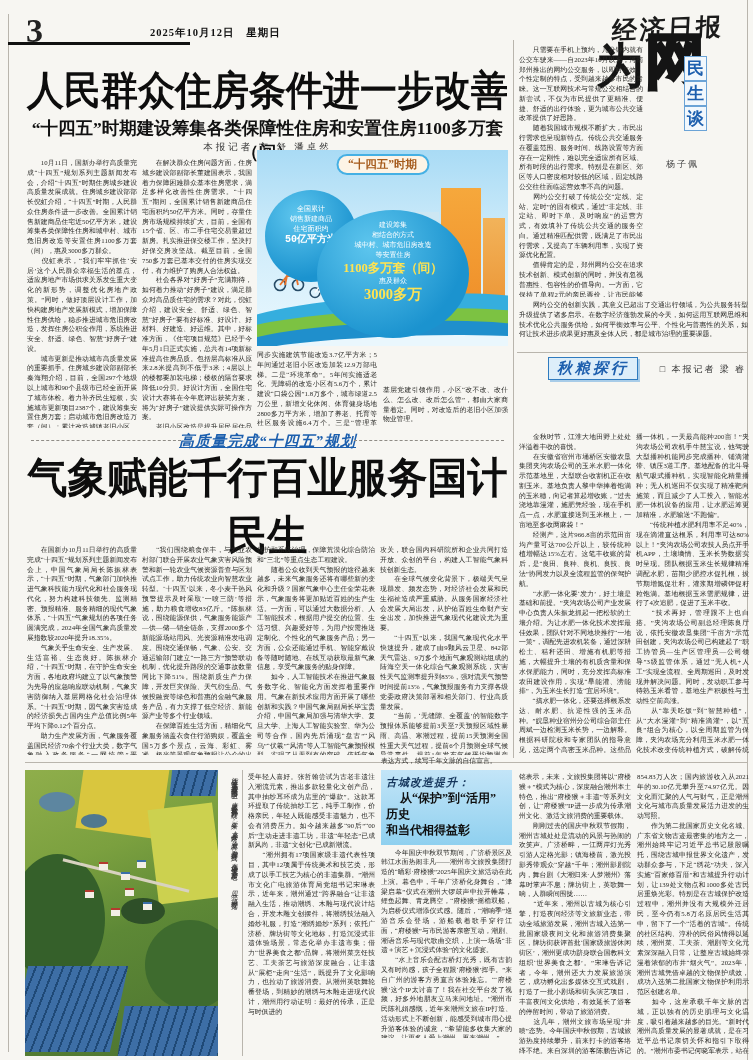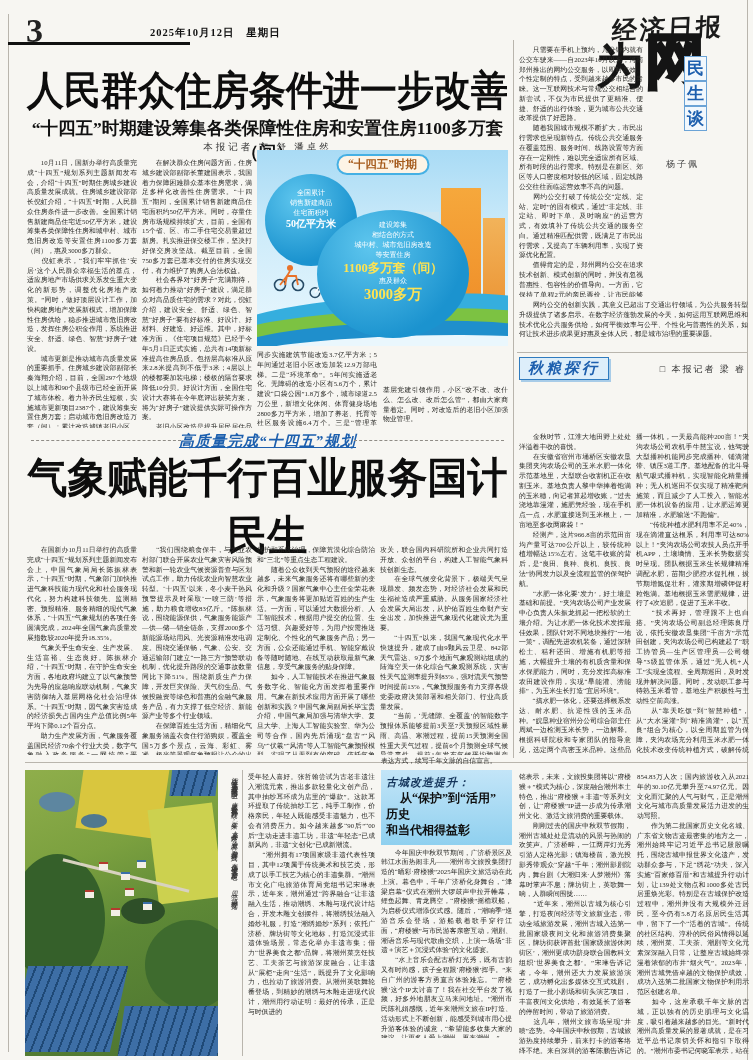--- a/index.html
+++ b/index.html
@@ -89,21 +89,21 @@
 
   <div class="abs thin" style="left:513px;top:40px;width:1px;height:718px;"></div>
 
   <div class="col" style="left:519px;top:45px;width:124px;height:252px;">　　只需要在手机上预约，几分钟内就有公交车驶来——自2023年10月以来，河南郑州推出的网约公交服务，以即时高效、个性定制的特点，受到越来越多市民的青睐。这一互联网技术与常规公交相结合的新尝试，不仅为市民提供了更精准、便捷、舒适的出行体验，更为城市公共交通改革提供了好思路。
 　　随着我国城市规模不断扩大，市民出行需求也呈现新特点。传统公共交通服务在覆盖范围、服务时间、线路设置等方面存在一定刚性，难以完全适应所有区域、所有时段的出行需求。特别是在新区、郊区等人口密度相对较低的区域，固定线路公交往往面临运营效率不高的问题。
 　　网约公交打破了传统公交“定线、定站、定时”的固有模式，通过“非定线、非定站、即时下单、及时响应”的运营方式，有效填补了传统公共交通的服务空白。通过精准匹配供需，既满足了市民出行需求，又提高了车辆利用率，实现了资源优化配置。
 　　值得肯定的是，郑州网约公交在追求技术创新、模式创新的同时，并没有忽视普惠性、包容性的价值导向。一方面，它保持了单程2元的亲民票价，让市民能够以低廉的成本享受便捷服务；另一方面，在推广线上预约的同时，又新增了30个实体站牌，方便不擅长使用智能手机的群体，这种“线上+线下”相结合的方式，体现了公共服务惠及更多群体的温度。</div>
   <div class="col" style="left:519px;top:300px;width:229px;height:48px;">　　网约公交的创新实践，其意义已超出了交通出行领域，为公共服务转型升级提供了诸多启示。在数字经济蓬勃发展的今天，如何运用互联网思维和技术优化公共服务供给，如何平衡效率与公平、个性化与普惠性的关系，如何让技术进步成果更好惠及全体人民，都是城市治理的重要课题。</div>
   <div class="abs thin" style="left:517px;top:352px;width:231px;height:1px;"></div>
 
-  <div class="abs" style="left:519px;top:357px;">
+  <div class="abs" style="left:548px;top:357px;">
     <span class="qlabel">秋粮探行</span>
   </div>
   <div class="abs qbyline" style="left:620px;top:363px;width:126px;">□ 本报记者 梁 睿</div>
   <div class="col" style="left:519px;top:432px;width:112px;height:322px;">　　金秋时节，江淮大地田野上处处洋溢着丰收的喜悦。
 　　在安徽省宿州市埇桥区安徽农垦集团夹沟农场公司的玉米水肥一体化示范基地里，大型联合收割机正在收割玉米。基地负责人黎中华捧着饱满的玉米穗，向记者算起增收账，“过去浇地靠漫灌，施肥凭经验，现在手机点一点，水肥直接送到玉米根上，一亩地至多收两麻袋！”
 　　经测产，这片966.8亩的示范田亩均产量可达700公斤以上，较传统种植增幅达15%左右。这笔丰收账的背后，是“良田、良种、良机、良技、良法”协同发力以及全流程监管的保驾护航。
 　　“水肥一体化要‘发力’，好土壤是基础和前提。”夹沟农场公司产业发展中心负责人朱振龙抓起一把松软的土壤介绍。为让水肥一体化技术发挥最佳效果，团队针对不同地块推行“一地一策”，调配先进农机装备，通过深耕松土、秸秆还田、增施有机肥等措施，大幅提升土壤的有机质含量和保水保肥能力，同时，充分发挥高标准农田建设作用，实现“旱能灌、涝能排”，为玉米生长打造“宜居环境”。
 　　“搞水肥一体化，还要选择根系发达、耐水肥、抗逆性强的玉米品种。”皖垦种业宿州分公司综合部主任周斌一边检测玉米长势，一边解释。根据科研院校和专家团队的指导意见，选定两个高密玉米品种。这些品种经多年试验，能精准匹配水肥供给节奏，密植下仍保持茎秆粗壮、穗大粒满，为高产奠定基础。
 　　“以前别的地方铺滴灌带主要靠人工，工作效率非常低，现在用种、肥、</div>
   <div class="col" style="left:636px;top:432px;width:113px;height:322px;">播一体机，一天最高能种200亩！”夹沟农场公司农机手牛慧宝说，他驾驶大型播种机能同步完成播种、铺滴灌带、镇压3道工序。基地配备的北斗导航气吸式播种机，实现智能化精量播种；无人机巡田不仅实现了精准靶向施策，而且减少了人工投入，智能水肥一体机设备的应用，让水肥运筹更加精准，水肥输送“不跑偏”。
@@ -148,21 +148,21 @@
       <path d="M9 23 L16 14 L25 14 L27 23 M16 14 L14 23" fill="none" stroke="#f6f9fb" stroke-width="1.8"></path>
       <circle cx="19" cy="6" r="3" fill="#f6f9fb"></circle>
       <path d="M19 9 L16 14" stroke="#f6f9fb" stroke-width="1.8"></path>
     </svg>
 
     <div class="wave" style="left:-25px;top:146px;width:310px;height:42px;background:#35aede;transform:rotate(-4deg);"></div>
     <div class="wave" style="left:-30px;top:160px;width:320px;height:38px;background:#7cc242;transform:rotate(-3deg);"></div>
     <div class="wave" style="left:-25px;top:172px;width:320px;height:40px;background:#1f8fcc;transform:rotate(-2.5deg);"></div>
     <div class="wave" style="left:-15px;top:186px;width:320px;height:30px;background:#eaf7fd;transform:rotate(-2deg);"></div>
 
-    <div class="ball" style="left:8px;top:24px;width:92px;height:92px;padding-top:14px;box-sizing:border-box;">
+    <div class="ball" style="left:8px;top:40px;width:92px;height:92px;padding-top:14px;box-sizing:border-box;font-family:Liberation Mono, monospace;">
       <div class="s">全国累计</div>
       <div class="s">销售新建商品</div>
       <div class="s">住宅面积约</div>
       <div class="hl">50亿平方米</div>
     </div>
     <div class="ball" style="left:60px;top:60px;width:152px;height:128px;padding-top:10px;box-sizing:border-box;">
       <div class="s">建设筹集</div>
       <div class="s">相结合的方式</div>
       <div class="s">城中村、城市危旧房改造</div>
       <div class="s">等安置住房</div>

